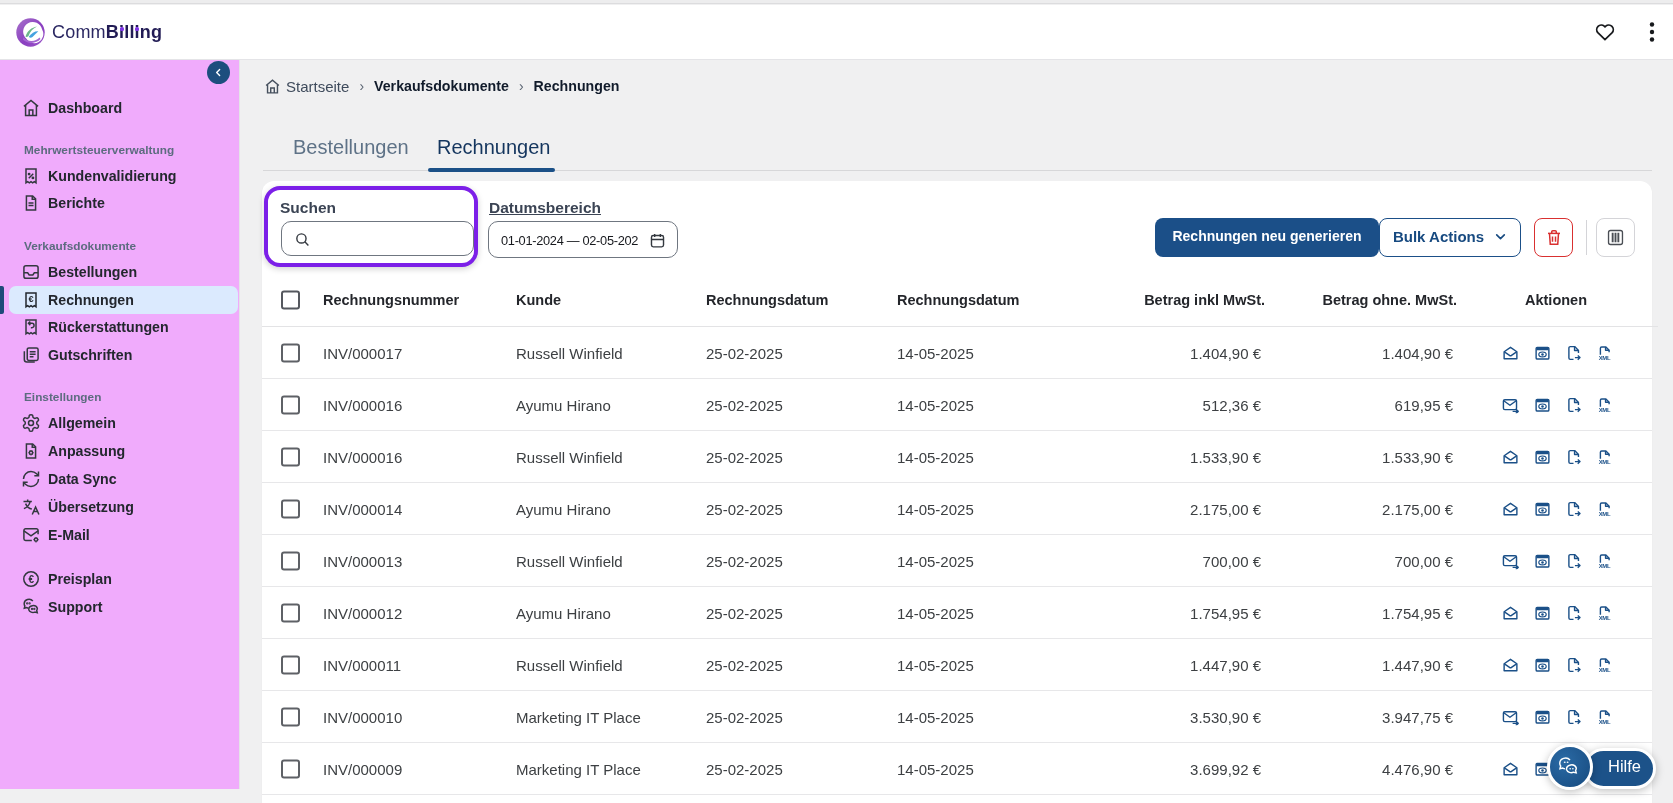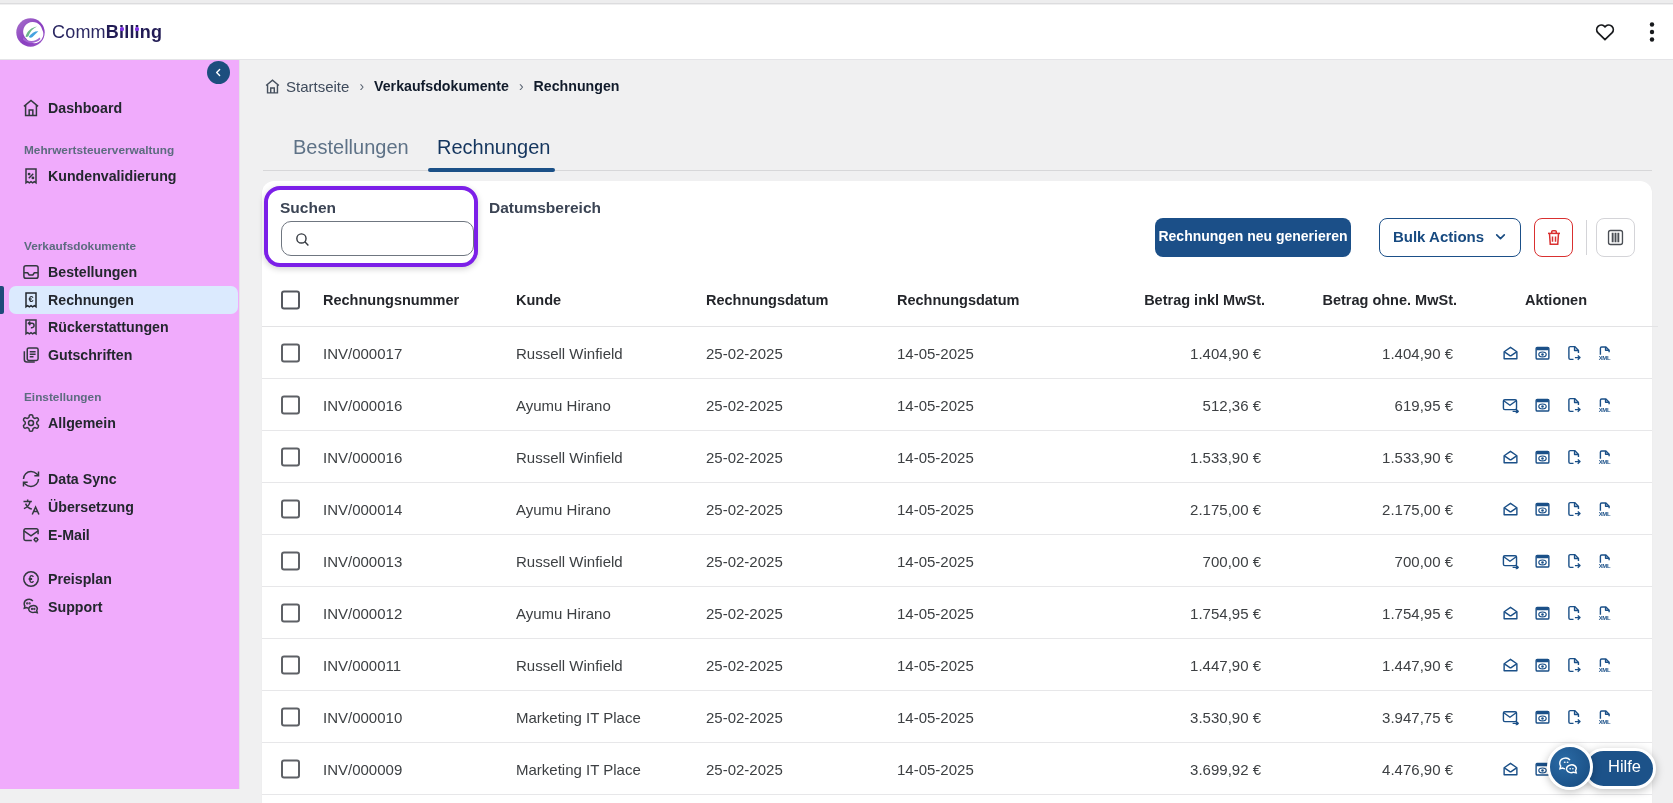--- a/index.html
+++ b/index.html
@@ -31,25 +31,25 @@
   .tab1 { position:absolute; left:293px; top:136px; font-size:20px; color:#5e7287; }
   .tab2 { position:absolute; left:437px; top:136px; font-size:20px; color:#14355e; font-weight:400; }
   #tabline { position:absolute; left:263px; top:170px; width:1389px; height:1px; background:#d7d7d9; }
   #tabactive { position:absolute; left:428px; top:168px; width:127px; height:4px; background:#1b5087; border-radius:2px; }
   
   #card { position:absolute; left:262px; top:181px; width:1390px; height:622px; background:#fff; border-radius:12px 12px 0 0; box-shadow:0 1px 2px rgba(0,0,0,0.04); }
   
   #purplering { position:absolute; left:2px; top:5px; width:214px; height:81px; border:4px solid #7c1fe8; border-radius:16px; box-shadow:0 2px 6px rgba(0,0,0,0.18); background:#fff; }
   .flabel { position:absolute; font-size:15.5px; font-weight:700; color:#3b4454; }
   #lb-such { left:18px; top:18px; }
-  #lb-dat { left:227px; top:18px; }
+  #lb-dat { left:227px; top:18px;text-decoration:underline; }
   #inp-such { position:absolute; left:19px; top:40px; width:193px; height:35px; border:1px solid #6f7680; border-radius:10px; background:#fff; }
   #inp-dat { position:absolute; left:226px; top:40px; width:190px; height:37px; border:1px solid #6f7680; border-radius:10px; background:#fff; }
   #inp-dat .dtext { position:absolute; left:12px; top:11px; font-size:12.8px; color:#16181d; letter-spacing:-0.3px; }
-  #btn-gen { position:absolute; left:893px; top:37px; width:196px; height:39px; background:#1b4f88; border-radius:8px; color:#fff; font-size:14px; font-weight:700; display:flex; align-items:center; justify-content:center; padding-bottom:3px; }
+  #btn-gen { position:absolute; left:893px; top:37px; width:224px; height:39px; background:#1b4f88; border-radius:8px; color:#fff; font-size:14px; font-weight:700; display:flex; align-items:center; justify-content:center; padding-bottom:3px; }
   #btn-bulk { position:absolute; left:1117px; top:37px; width:142px; height:39px; background:#fff; border:1px solid #1b4f88; border-radius:8px; color:#174a80; font-size:15px; font-weight:700; display:flex; align-items:center; justify-content:center; gap:10px; padding-bottom:2px; }
   #btn-trash { position:absolute; left:1272px; top:37px; width:39px; height:39px; background:#fff; border:1px solid #d93030; border-radius:8px; display:flex; align-items:center; justify-content:center; }
   #vdiv { position:absolute; left:1324px; top:39px; width:1px; height:35px; background:#d4d4d8; }
   #btn-cols { position:absolute; left:1334px; top:37px; width:39px; height:39px; background:#fff; border:1px solid #d4d4d8; border-radius:8px; display:flex; align-items:center; justify-content:center; }
   
   #thead { position:absolute; left:0; top:93px; width:1396px; height:53px; border-bottom:1px solid #e3e3e5; }
   .th { position:absolute; top:50%; transform:translateY(-50%); font-size:14.5px; font-weight:700; color:#24262b; white-space:nowrap; }
   .row { position:absolute; left:0; width:1390px; height:52px; border-bottom:1px solid #e7e7e9; }
   .td { position:absolute; top:50%; transform:translateY(-50%); font-size:15px; color:#3d4043; white-space:nowrap; }
   .num { left:61px; } .kun { left:254px; } .d1 { left:444px; } .d2 { left:635px; }
@@ -107,20 +107,28 @@
   <div class="nav-sec" style="top:97px">Mehrwertsteuerverwaltung</div>
   <div class="nav-item" style="top:116px">
     <svg class="ic" viewBox="0 0 24 24" fill="none" stroke="#33383f" stroke-width="1.8">
         <path d="M6 3.5h12v16.7l-2-1.5-2 1.5-2-1.5-2 1.5-2-1.5-2 1.5z"></path>
         <path d="M9.3 14.7 14.7 9.3"></path>
         <circle cx="9.7" cy="9.7" r="0.8" fill="#33383f"></circle>
         <circle cx="14.3" cy="14.3" r="0.8" fill="#33383f"></circle>
       </svg>
     <span class="lb">Kundenvalidierung</span>
   </div>
+  <div class="nav-item" style="top:143px">
+    <svg class="ic" viewBox="0 0 24 24" fill="none" stroke="#33383f" stroke-width="1.8">
+        <path d="M6.5 3.5h7.5l3.5 3.5v13.5h-11z"></path>
+        <path d="M13.5 3.5V7.5h4"></path>
+        <path d="M9 12h6M9 15h6"></path>
+      </svg>
+    <span class="lb">Berichte</span>
+  </div>
   <div class="nav-sec" style="top:193px">Verkaufsdokumente</div>
   <div class="nav-item" style="top:212px">
     <svg class="ic" viewBox="0 0 24 24" fill="none" stroke="#33383f" stroke-width="1.8">
         <rect x="3.5" y="4.5" width="17" height="15" rx="2.5"></rect>
         <path d="M3.5 13h4.5l1.8 2.6h4.4L16 13h4.5"></path>
       </svg>
     <span class="lb">Bestellungen</span>
   </div>
   <div class="nav-sel" style="top:240px"></div>
   <div class="nav-bar" style="top:240px"></div>
@@ -147,20 +155,29 @@
       </svg>
     <span class="lb">Gutschriften</span>
   </div>
   <div class="nav-sec" style="top:344px">Einstellungen</div>
   <div class="nav-item" style="top:363px">
     <svg class="ic" viewBox="0 0 24 24" fill="none" stroke="#33383f" stroke-width="1.8">
         <path d="M12.22 2h-.44a2 2 0 0 0-2 2v.18a2 2 0 0 1-1 1.73l-.43.25a2 2 0 0 1-2 0l-.15-.08a2 2 0 0 0-2.73.73l-.22.38a2 2 0 0 0 .73 2.73l.15.1a2 2 0 0 1 1 1.72v.51a2 2 0 0 1-1 1.74l-.15.09a2 2 0 0 0-.73 2.73l.22.38a2 2 0 0 0 2.73.73l.15-.08a2 2 0 0 1 2 0l.43.25a2 2 0 0 1 1 1.73V20a2 2 0 0 0 2 2h.44a2 2 0 0 0 2-2v-.18a2 2 0 0 1 1-1.73l.43-.25a2 2 0 0 1 2 0l.15.08a2 2 0 0 0 2.73-.73l.22-.39a2 2 0 0 0-.73-2.73l-.15-.08a2 2 0 0 1-1-1.74v-.5a2 2 0 0 1 1-1.74l.15-.09a2 2 0 0 0 .73-2.73l-.22-.38a2 2 0 0 0-2.73-.73l-.15.08a2 2 0 0 1-2 0l-.43-.25a2 2 0 0 1-1-1.73V4a2 2 0 0 0-2-2z"></path>
         <circle cx="12" cy="12" r="3"></circle>
       </svg>
     <span class="lb">Allgemein</span>
+  </div>
+  <div class="nav-item" style="top:391px">
+    <svg class="ic" viewBox="0 0 24 24" fill="none" stroke="#33383f" stroke-width="1.8">
+        <path d="M6.5 3.5h7.5l3.5 3.5v13.5h-11z"></path>
+        <path d="M13.5 3.5V7.5h4"></path>
+        <circle cx="12" cy="14" r="2"></circle>
+        <path d="M12 10.7v1M12 16.3v1M8.9 14h1M14.1 14h1M9.9 11.9l.8.8M13.3 15.3l.8.8M14.1 11.9l-.8.8M10.7 15.3l-.8.8" stroke-width="1.3"></path>
+      </svg>
+    <span class="lb">Anpassung</span>
   </div>
   <div class="nav-item" style="top:419px">
     <svg class="ic" viewBox="0 0 24 24" fill="none" stroke="#33383f" stroke-width="1.8">
         <path d="M3 12a9 9 0 0 1 9-9 9.75 9.75 0 0 1 6.74 2.74L21 8"></path>
         <path d="M21 3v5h-5"></path>
         <path d="M21 12a9 9 0 0 1-9 9 9.75 9.75 0 0 1-6.74-2.74L3 16"></path>
         <path d="M3 21v-5h5"></path>
       </svg>
     <span class="lb">Data Sync</span>
   </div>
@@ -259,20 +276,28 @@
 <div id="card">
   <div id="purplering"></div>
   <div class="flabel" id="lb-such">Suchen</div>
   <div class="flabel" id="lb-dat">Datumsbereich</div>
   <div id="inp-such">
     <svg style="position:absolute;left:12px;top:9px" width="17" height="17" viewBox="0 0 24 24" fill="none" stroke="#33383f" stroke-width="2">
         <circle cx="10.5" cy="10.5" r="6.5"></circle>
         <path d="m15.3 15.3 5 5"></path>
       </svg>
   </div>
+  <div id="inp-dat">
+    <div class="dtext">01-01-2024 — 02-05-202</div>
+    <svg style="position:absolute;right:11px;top:10px" width="17" height="17" viewBox="0 0 24 24" fill="none" stroke="#33383f" stroke-width="2">
+        <rect x="3.5" y="5" width="17" height="16" rx="2.5"></rect>
+        <path d="M8 2.8V7M16 2.8V7M3.5 10.5h17"></path>
+        <path d="M8.2 15.5h.01" stroke-width="2.6"></path>
+      </svg>
+  </div>
   <div id="btn-gen">Rechnungen neu generieren</div>
   <div id="btn-bulk">Bulk Actions <svg width="13" height="13" viewBox="0 0 24 24" fill="none" stroke="#174a80" stroke-width="3" stroke-linecap="round" stroke-linejoin="round">
         <path d="m5 9 7 7 7-7"></path>
       </svg></div>
   <div id="btn-trash">
       <svg width="18" height="19" viewBox="0 0 24 24" fill="none" stroke="#d93030" stroke-width="2">
         <path d="M4 6.5h16"></path>
         <path d="M9 6.5V4.4A1.4 1.4 0 0 1 10.4 3h3.2A1.4 1.4 0 0 1 15 4.4v2.1"></path>
         <path d="M6 6.5 7 21h10l1-14.5"></path>
         <path d="M10 10.5v7M14 10.5v7"></path>

